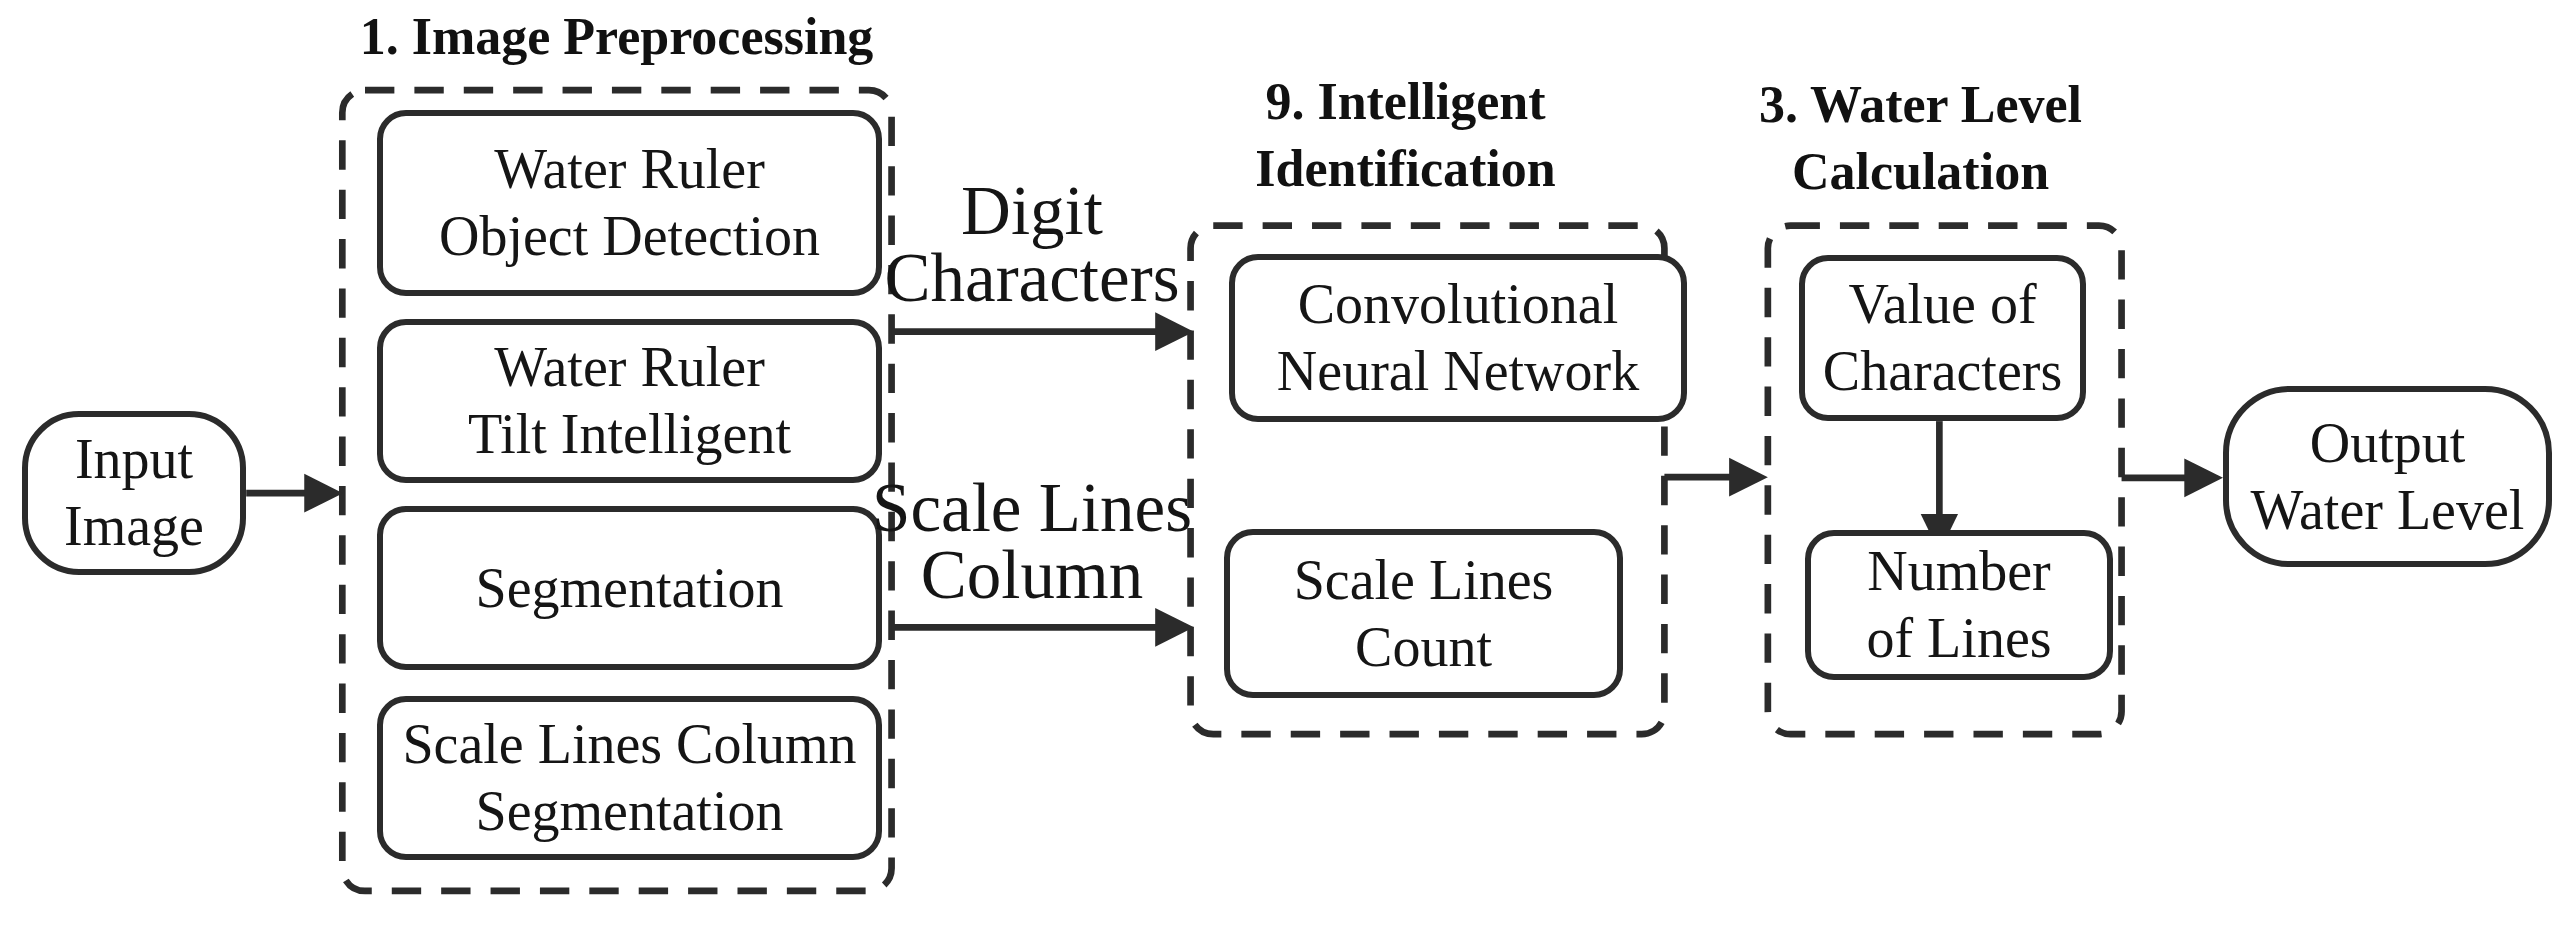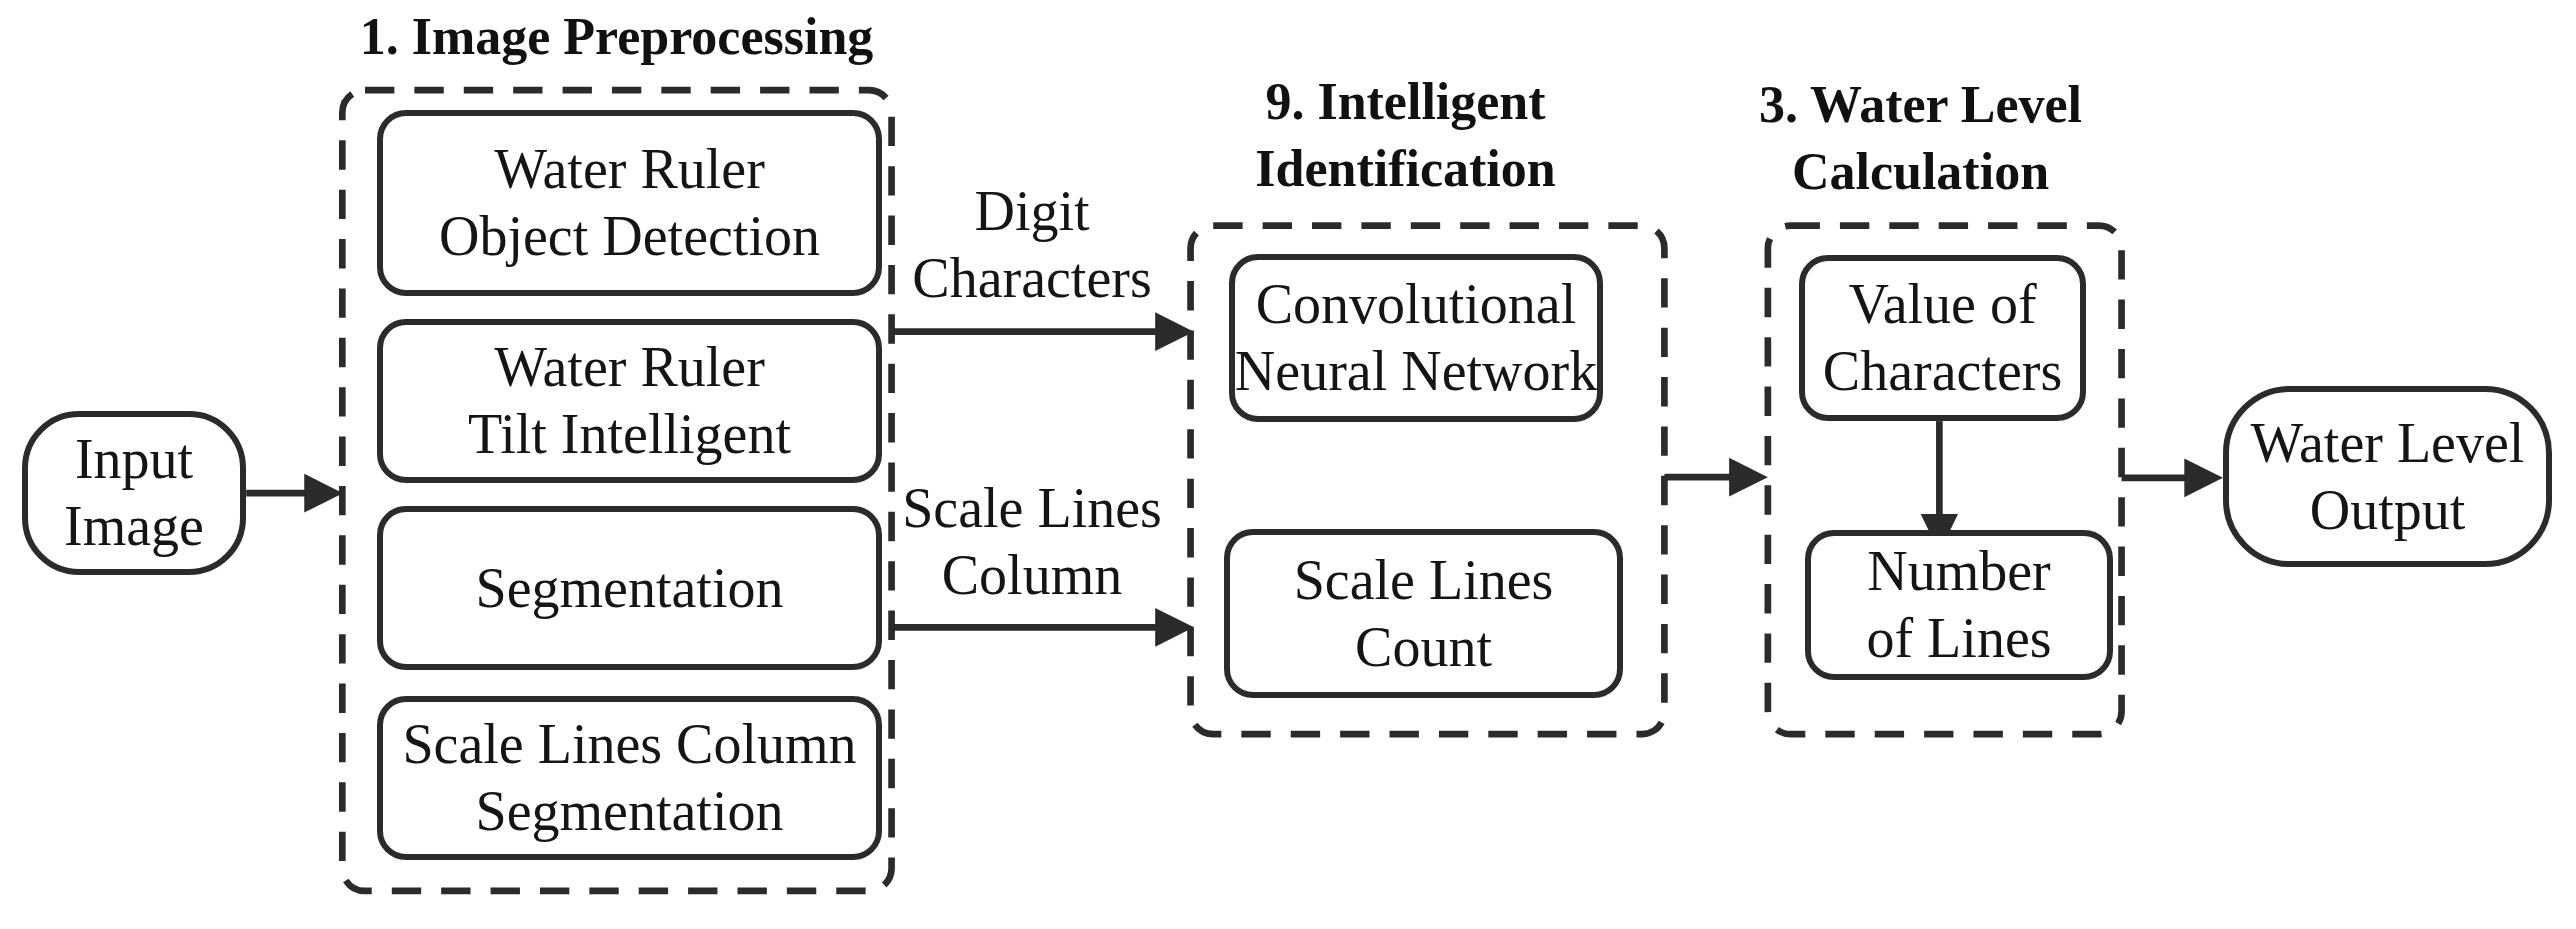--- a/index.html
+++ b/index.html
@@ -44,21 +44,21 @@
     text-align: center;
     font-weight: 700;
     font-size: 52px;
     line-height: 67px;
     color: #111111;
   }
   .stage-title .ln { display: block; white-space: nowrap; }
   .edge-label {
     position: absolute;
     text-align: center;
-    font-size: 56px;
+    font-size: 69px;
     line-height: 67px;
   }
   .edge-label .ln { display: block; white-space: nowrap; }
 </style>
 </head>
 <body>
 
 <div class="canvas">
 
   <svg class="wires" viewBox="0 0 3858 1392">
@@ -139,37 +139,37 @@
 
   <div class="edge-label" style="left:865px; top:178px; width:334px;">
     <span class="ln">Digit</span>
     <span class="ln">Characters</span>
   </div>
   <div class="edge-label" style="left:865px; top:475px; width:334px;">
     <span class="ln">Scale Lines</span>
     <span class="ln">Column</span>
   </div>
 
-  <div class="node box" style="left:1229px; top:254px; width:374px; height:168px;">
+  <div class="node box" style="left:1229px; top:254px; width:458px; height:168px;">
     <span class="ln">Convolutional</span>
     <span class="ln">Neural Network</span>
   </div>
   <div class="node box" style="left:1224px; top:529px; width:399px; height:169px;">
     <span class="ln">Scale Lines</span>
     <span class="ln">Count</span>
   </div>
 
   <div class="node box" style="left:1799px; top:255px; width:287px; height:166px;">
     <span class="ln">Value of</span>
     <span class="ln">Characters</span>
   </div>
   <div class="node box" style="left:1805px; top:530px; width:308px; height:150px;">
     <span class="ln">Number</span>
     <span class="ln">of Lines</span>
   </div>
 
   <div class="node terminal out" style="left:2223px; top:386px; width:329px; height:181px;">
+    <span class="ln">Output</span>
     <span class="ln">Water Level</span>
-    <span class="ln">Output</span>
   </div>
 
 </div>
 
 
 </body></html>

